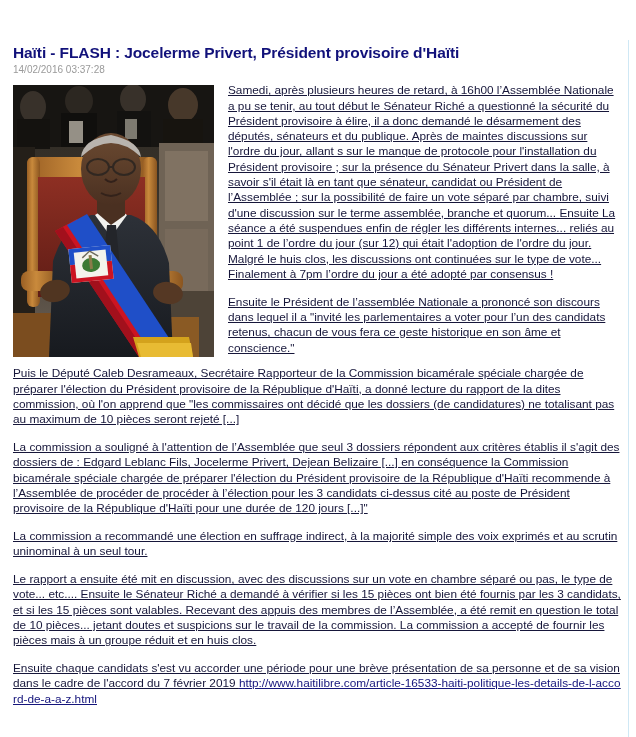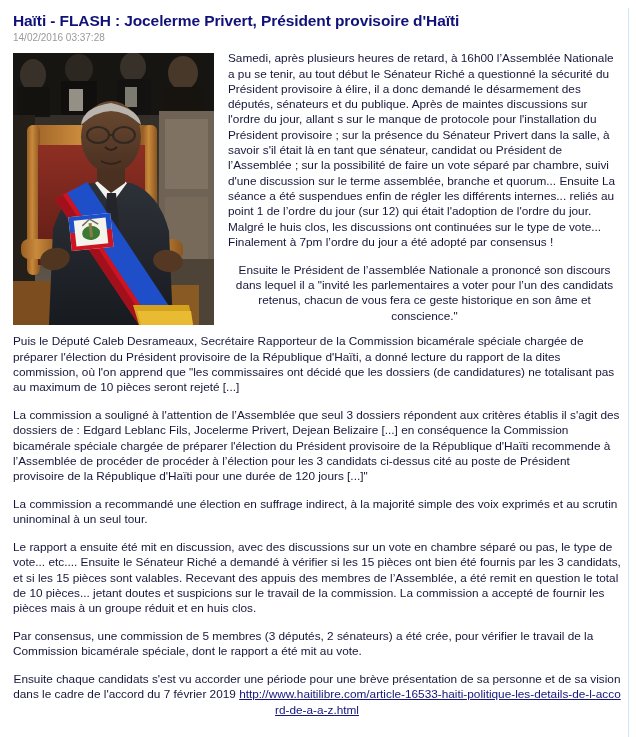--- a/index.html
+++ b/index.html
@@ -13,20 +13,21 @@
     font-family: "Liberation Sans", sans-serif;
     color: #1a1a3c;
     overflow: hidden;
   }
   .page {
     position: relative;
     width: 636px;
     height: 562px;
     box-sizing: border-box;
     background: #ffffff;
+    margin-top: 32px;
   }
   .right-rule {
     position: absolute;
     top: 8px;
     right: 7px;
     width: 1px;
     height: 729px;
     background: #cfe8f5;
   }
   .content {
@@ -63,24 +64,24 @@
     overflow: hidden;
     position: relative;
     background: #2c2419;
     border: 0;
   }
   .figure svg {
     display: block;
   }
   p.para {
     margin: 0 0 12.5px 0;
+    text-decoration: underline;
   }
   p.para:last-child {
     margin-bottom: 0;
-    text-align: center;
   }
   .lead {
     overflow: hidden;
   }
   a.extlink {
     color: #15157c;
     text-decoration: underline;
     word-break: break-all;
   }
   .clearer { clear: both; height: 0; font-size: 0; line-height: 0; }
@@ -205,18 +206,17 @@
       </div>
 
       <div class="clearer"></div>
     </div>
 
     <div class="body-text">
       <p class="para">Puis le Député Caleb Desrameaux, Secrétaire Rapporteur de la Commission bicamérale spéciale chargée de préparer l'élection du Président provisoire de la République d'Haïti, a donné lecture du rapport de la dites commission, où l'on apprend que "les commissaires ont décidé que les dossiers (de candidatures) ne totalisant pas au maximum de 10 pièces seront rejeté [...]</p>
       <p class="para">La commission a souligné à l'attention de l’Assemblée que seul 3 dossiers répondent aux critères établis il s'agit des dossiers de : Edgard Leblanc Fils, Jocelerme Privert, Dejean Belizaire [...] en conséquence la Commission bicamérale spéciale chargée de préparer l'élection du Président provisoire de la République d'Haïti recommende à l’Assemblée de procéder de procéder à l’élection pour les 3 candidats ci-dessus cité au poste de Président provisoire de la République d'Haïti pour une durée de 120 jours [...]"</p>
       <p class="para">La commission a recommandé une élection en suffrage indirect, à la majorité simple des voix exprimés et au scrutin uninominal à un seul tour.</p>
       <p class="para">Le rapport a ensuite été mit en discussion, avec des discussions sur un vote en chambre séparé ou pas, le type de vote... etc.... Ensuite le Sénateur Riché a demandé à vérifier si les 15 pièces ont bien été fournis par les 3 candidats, et si les 15 pièces sont valables. Recevant des appuis des membres de l’Assemblée, a été remit en question le total de 10 pièces... jetant doutes et suspicions sur le travail de la commission. La commission a accepté de fournir les pièces mais à un groupe réduit et en huis clos.</p>
-      <p class="para">Par consensus, une commission de 5 membres (3 députés, 2 sénateurs) a été crée, pour vérifier le travail de la Commission bicamérale spéciale, dont le rapport a été mit au vote.</p>
       <p class="para"><span>Ensuite chaque candidats s'est vu accorder une période pour une brève présentation de sa personne et de sa vision dans le cadre de l'accord du 7 février 2019 </span><a class="extlink" href="#">http://www.haitilibre.com/article-16533-haiti-politique-les-details-de-l-accord-de-a-a-z.html</a></p>
     </div>
 
   </div>
 </div>
 
 </body></html>

